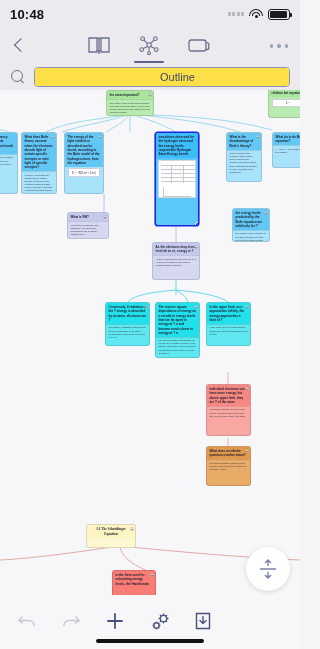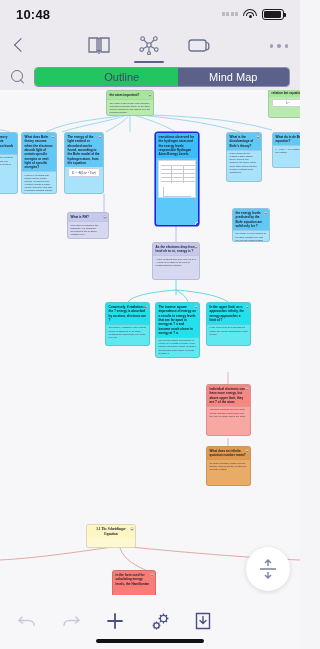--- a/index.html
+++ b/index.html
@@ -4,21 +4,21 @@
 <style>
   * { box-sizing: border-box; margin:0; padding:0; }
   html,body { width:300px; height:649px; overflow:hidden;
     font-family:"Liberation Sans", sans-serif; background:#f5f5f7; }
 
   #app { position:relative; width:300px; height:649px; background:#f7f7f9; overflow:hidden; }
 
   
   .statusbar { position:absolute; top:0; left:0; width:300px; height:28px;
     background:#eceaee; display:flex; align-items:center;
-    justify-content:space-between; padding:0 16px; }
+    justify-content:space-between; padding:0 10px; }
   .clock { font-size:13px; font-weight:700; color:#111; letter-spacing:.2px; }
   .status-right { display:flex; align-items:center; gap:5px; }
   .sig-dots { display:flex; gap:1.5px; align-items:flex-end; }
   .sig-dots i { display:block; width:3px; height:4px; background:#b9b9bf; border-radius:.5px; }
   .wifi { position:relative; width:14px; height:10px; }
   .wifi b { position:absolute; display:block; border:1.6px solid #1c1c1e;
      border-bottom:none; border-radius:50% 50% 0 0 / 100% 100% 0 0; }
   .wifi b:nth-child(1){ width:14px; height:7px; left:0; top:0; }
   .wifi b:nth-child(2){ width:8px; height:4px; left:3px; top:3px; }
   .wifi b:nth-child(3){ width:3px; height:3px; left:5.5px; top:6px;
@@ -49,21 +49,21 @@
     background:#eceaee; display:flex; align-items:center; padding:0 10px; gap:8px; }
   .search-ico { width:16px; height:16px; position:relative; cursor:pointer; flex:none; }
   .search-ico:before { content:""; position:absolute; left:1px; top:1px; width:10px;
     height:10px; border:1.4px solid #6c7190; border-radius:50%; }
   .search-ico:after { content:""; position:absolute; left:10px; top:10px; width:5px;
     height:1.4px; background:#6c7190; transform:rotate(45deg); transform-origin:left; }
   .segmented { flex:1; height:20px; display:flex; border:1px solid #8d92b4;
     border-radius:4px; overflow:hidden; }
   .seg { flex:1; display:flex; align-items:center; justify-content:center;
     font-size:11px; cursor:pointer; }
-  .seg.off { background:#22c55e; color:#41466b;padding-left:31px; }
+  .seg.off { background:#fde047; color:#41466b;padding-left:31px; }
   .seg.on  { background:#5b6189; color:#fff; }
 
   
   .canvas { position:absolute; top:90px; left:0; width:300px; height:505px;
      background:#f7f7f9; overflow:hidden; }
   .canvas svg.links { position:absolute; inset:0; width:300px; height:505px; }
 
   
   .node { position:absolute; border-radius:3px; overflow:hidden;
      border:0.8px solid rgba(0,0,0,.13); cursor:pointer; }
@@ -182,21 +182,20 @@
         <i></i>
         <i></i>
         <i></i>
       </div>
   </div>
 
   <div class="seg-row">
     <div class="search-ico"></div>
     <div class="segmented">
       <div class="seg off">Outline</div>
-      <div class="seg on">Mind Map</div>
     </div>
   </div>
 
   <div class="canvas">
 
     <svg class="links">
       <g fill="none" stroke="#9fd8ef" stroke-width="1">
         <path d="M130 24 C100 30, 70 30, 46 42"></path>
         <path d="M130 24 C108 32, 86 34, 62 42"></path>
         <path d="M130 24 C124 32, 116 36, 106 42"></path>

